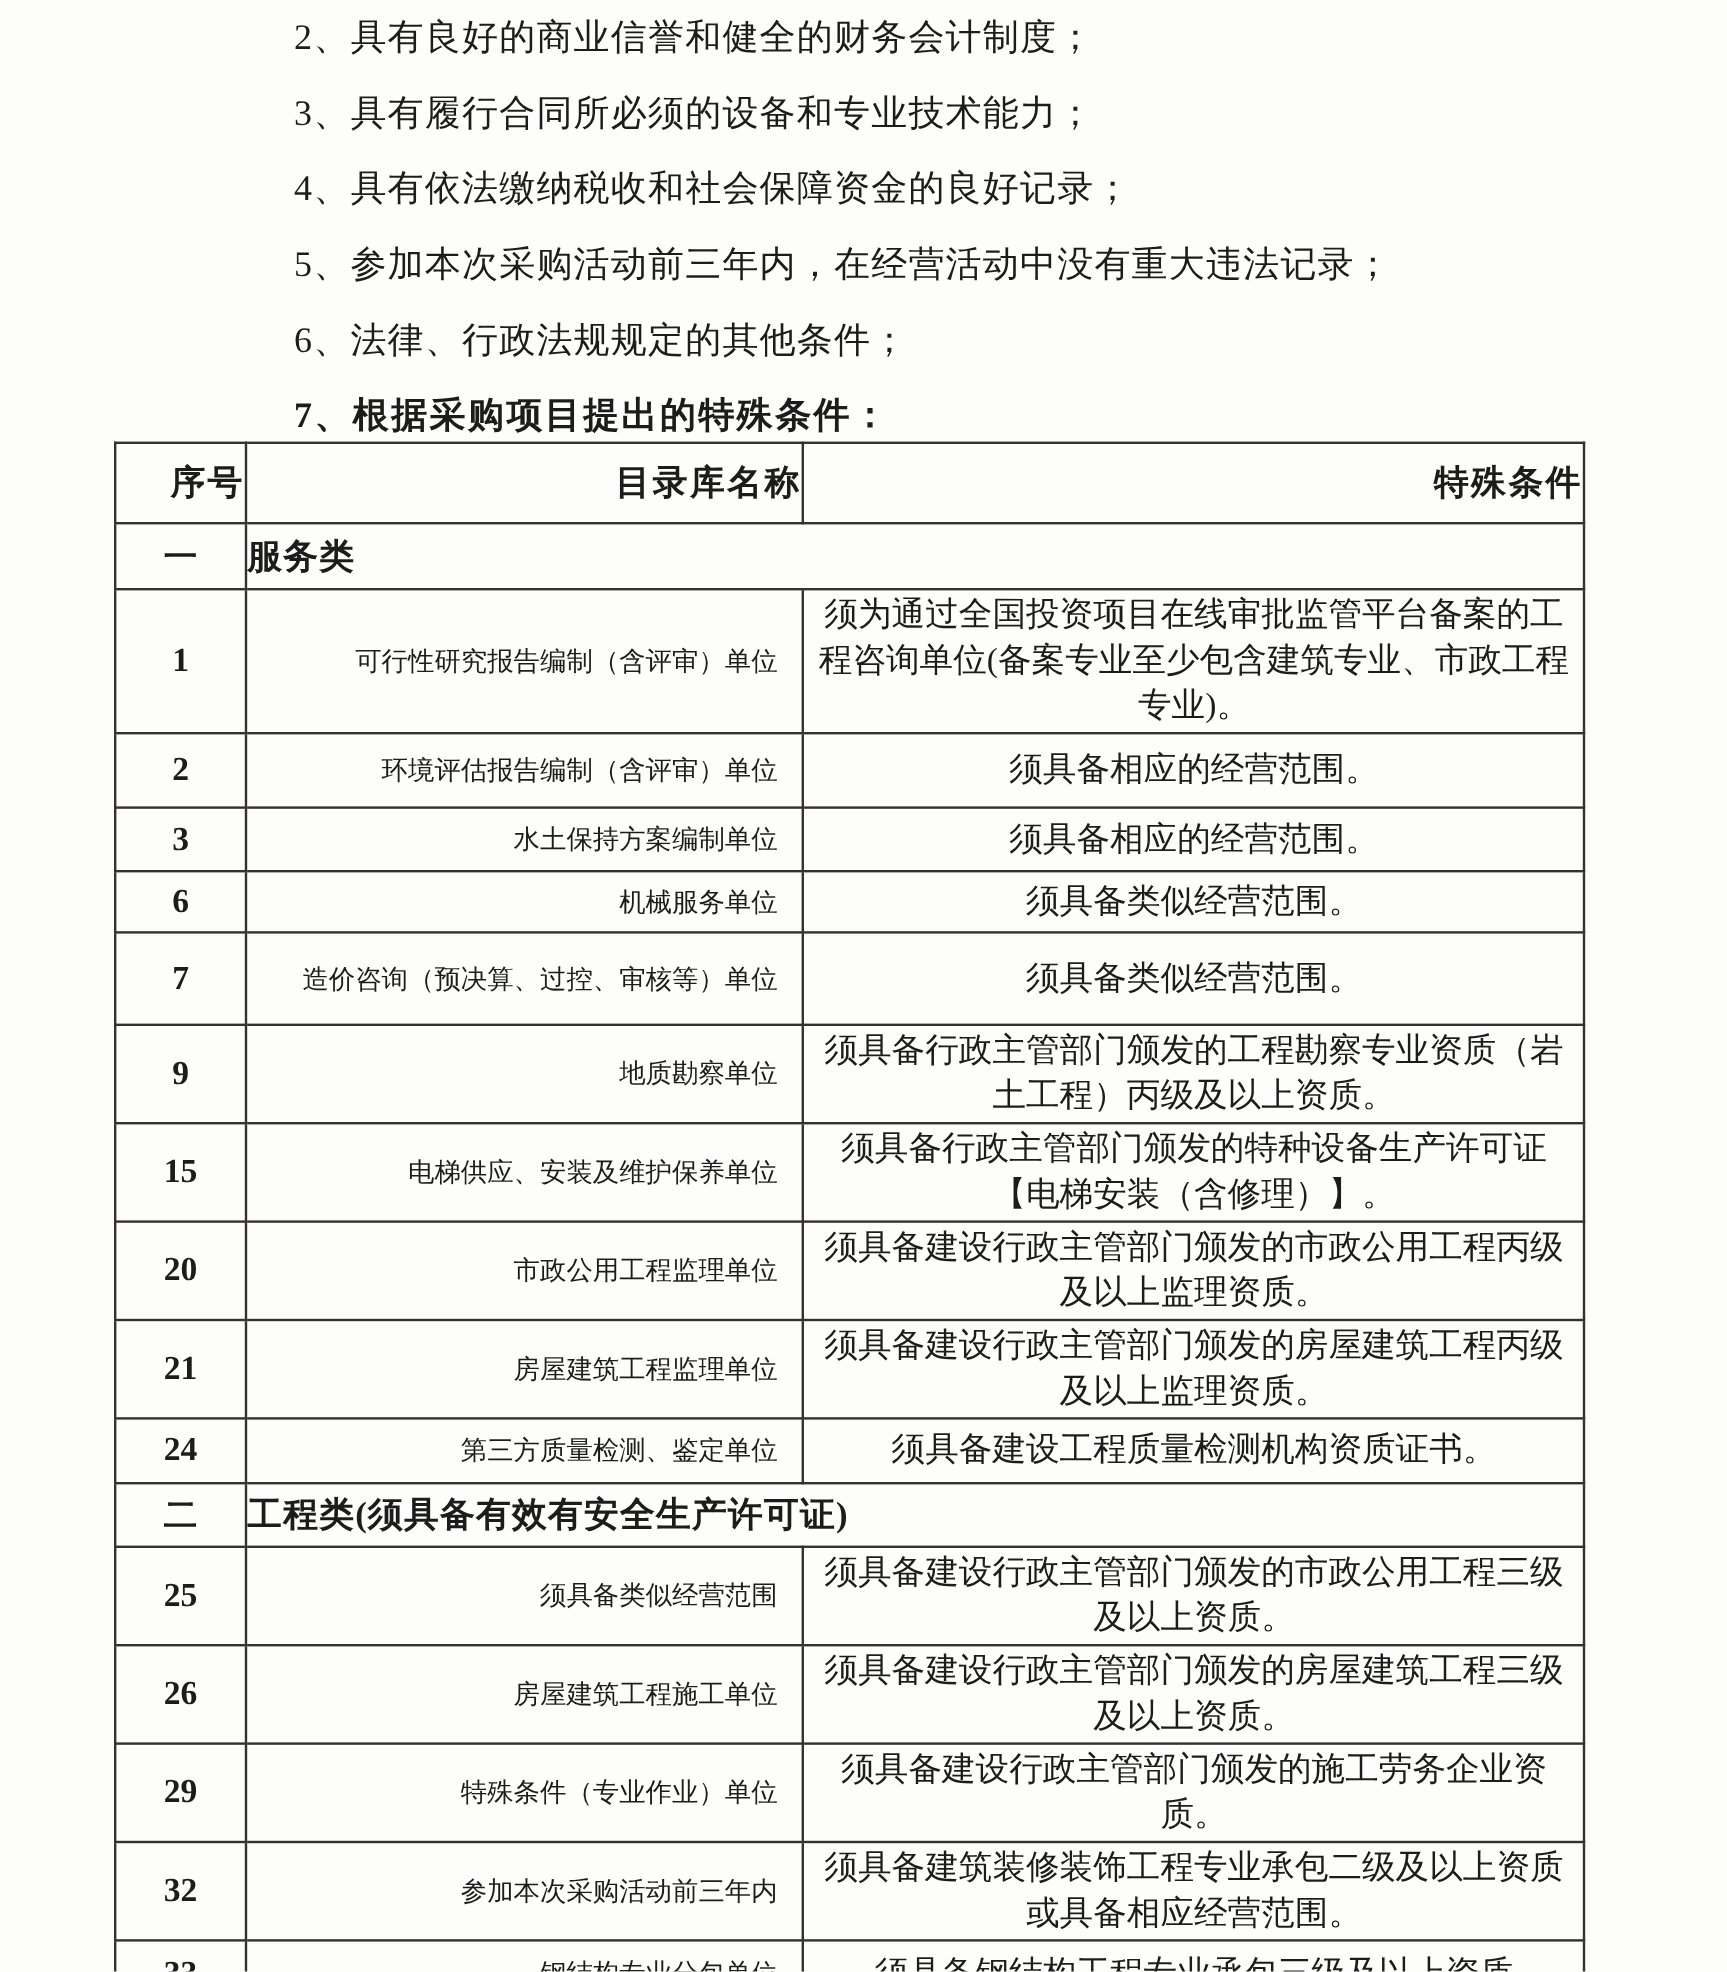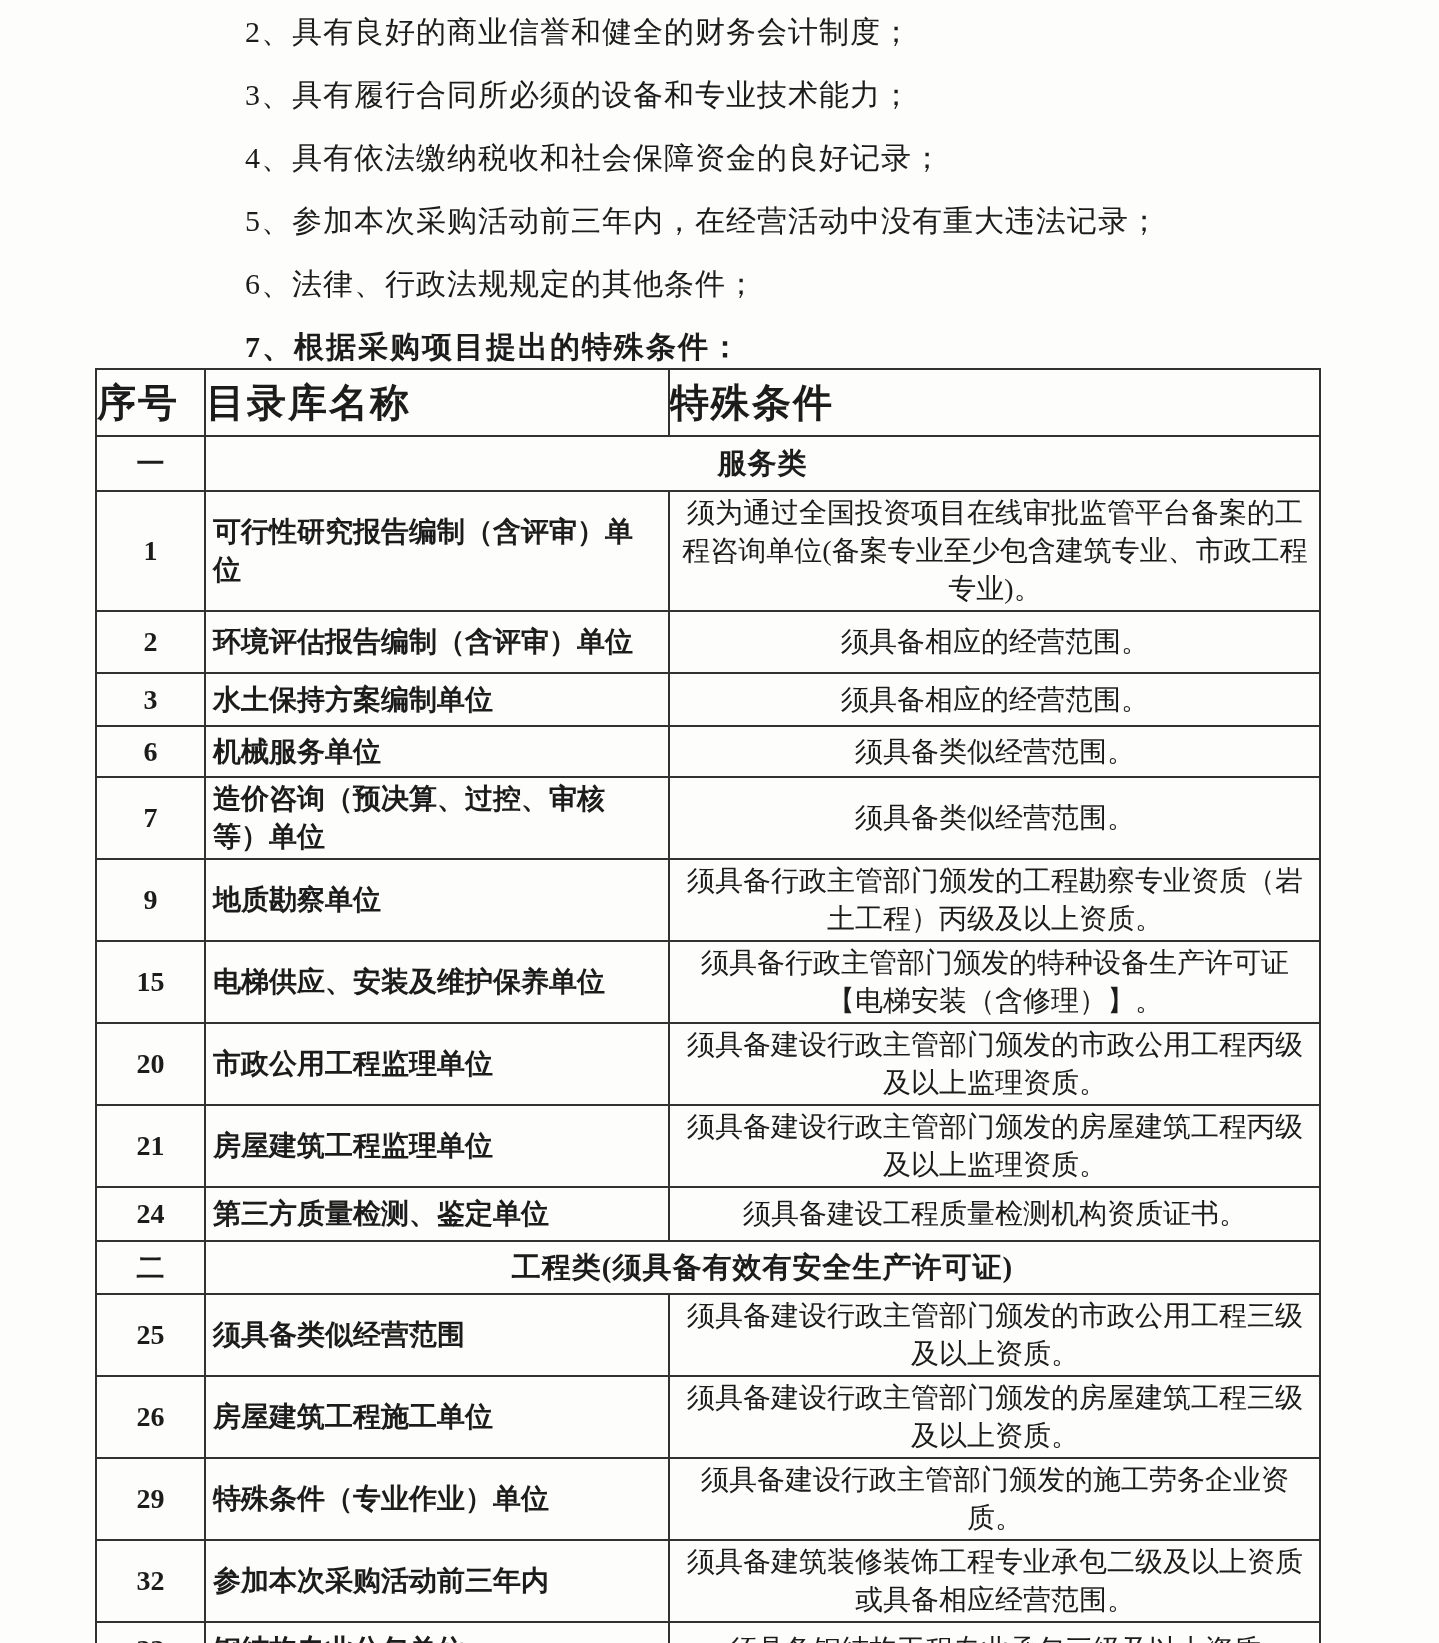--- a/index.html
+++ b/index.html
@@ -29,47 +29,46 @@
     width:1224px;
     border-collapse:collapse;
     table-layout:fixed;
   }
   table.req th,table.req td{
     border:2px solid #34322f;
     overflow:hidden;
     vertical-align:middle;
   }
   table.req th{
-    font-size:39px;
+    font-size:29px;
     font-weight:bold;
-    text-align:left;
+    text-align:right;
     letter-spacing:2px;
     padding:0;
   }
   td.c-no{
     text-align:center;
     font-weight:bold;
     font-size:28px;
     padding:0;
   }
   td.c-name{
-    font-size:28px;
+    font-size:22px;
     line-height:38px;
-    text-align:left;
+    text-align:right;
     padding:2px 20px 2px 7px;
-    font-weight:bold;
   }
   td.c-cond{
     font-size:28px;
     line-height:38px;
     text-align:center;
     padding:2px 5px 2px 6px;
   }
   td.c-section{
-    text-align:center;
+    text-align:left;
     font-weight:bold;
     font-size:29px;
     letter-spacing:1px;
     padding:0;
   }
 </style>
 </head>
 <body>
 
 <div class="page">

